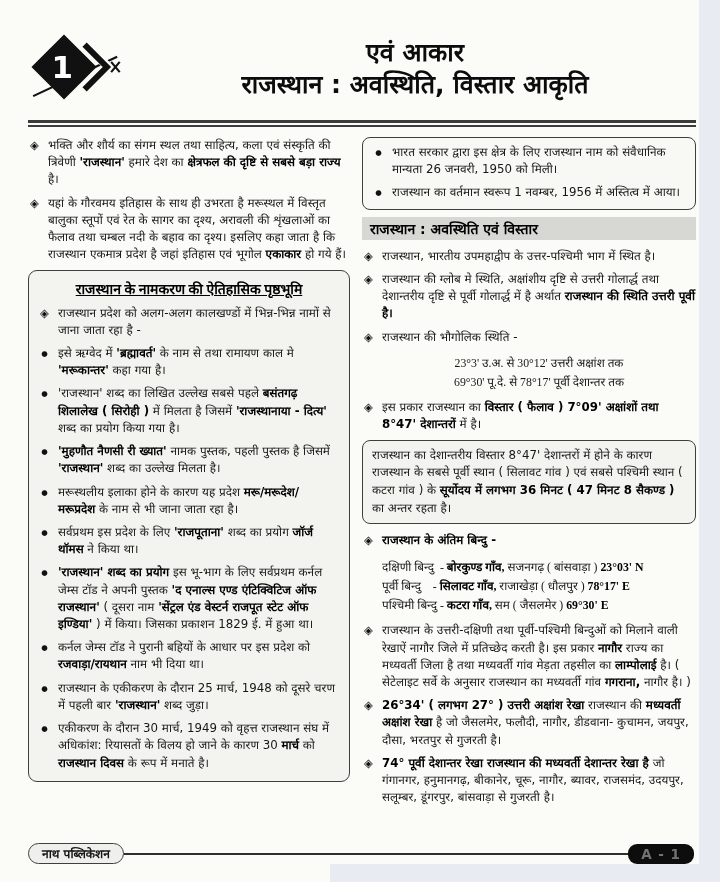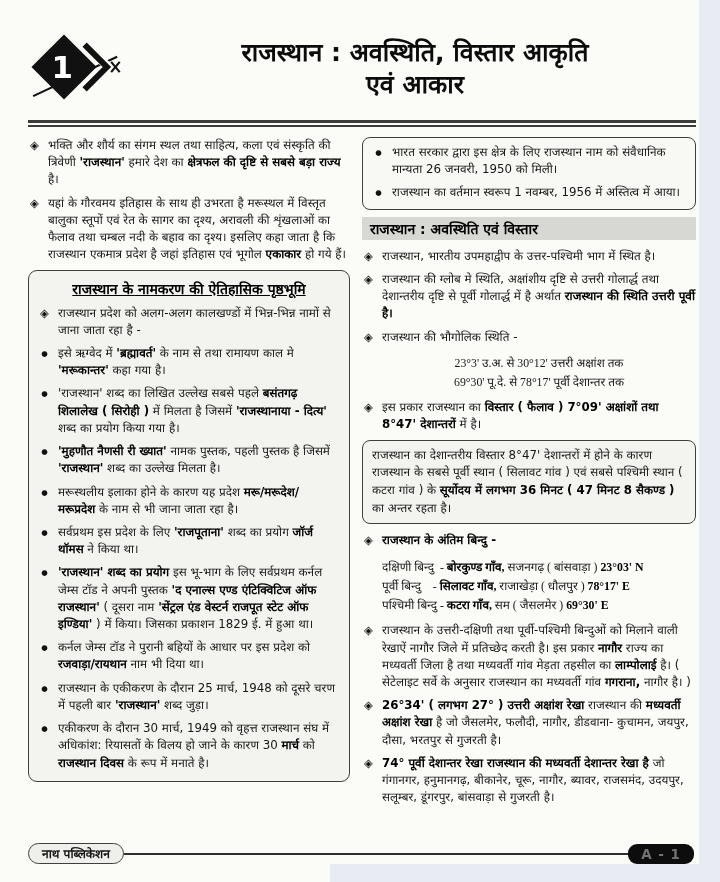--- a/index.html
+++ b/index.html
@@ -16,21 +16,21 @@
   .cols{display:flex;gap:12px;align-items:flex-start;}
   .col-left{width:322px;flex:none;}
   .col-right{flex:1;min-width:0;}
   .bullet{display:flex;gap:7px;margin-bottom:6px;font-size:11.8px;line-height:1.46;}
   .marker{flex:none;width:13px;text-align:center;color:#111;}
   .marker-d{font-size:11.5px;line-height:1.5;}
   .marker-o{font-size:7.5px;line-height:2.3;}
   .txt{flex:1;min-width:0;}
   b{color:#000;text-align:center;}
   .box{border:1.6px solid #3f3f3f;border-radius:9px;background:#f3f3ef;padding:7px 9px 3px;}
-  .box-title{font-weight:bold;text-align:center;text-decoration:underline;font-size:14px;margin:1px 0 7px;color:#000;}
+  .box-title{font-weight:bold;text-align:center;text-decoration:underline;font-size:14px;margin:1px 0 7px;color:#000;font-family:Liberation Serif, serif;}
   .top-box{border:1.6px solid #3f3f3f;border-radius:8px;background:#f8f8f5;padding:6px 9px 1px;margin-bottom:7px;}
   .section-bar{background:#d7d7d3;font-weight:bold;font-size:14px;padding:2px 8px;margin:0 0 8px;color:#000;}
   .mini-box{border:1.6px solid #3f3f3f;border-radius:8px;background:#f3f3ef;padding:6px 9px;margin:2px 0 8px;font-size:11.8px;line-height:1.5;}
   .sub-lines{margin-top:9px;font-family:Liberation Serif, serif;}
   .sub-lines.centered{text-align:center;}
   .sub-lines div{margin-bottom:2px;}
   
   .footer{position:absolute;left:28px;right:26px;bottom:18px;display:flex;align-items:center;}
   .pub-pill{border:1.6px solid #3f3f3f;border-radius:11px;background:#efefeb;font-weight:bold;
             font-size:12px;padding:1px 13px;white-space:nowrap;}
@@ -53,22 +53,22 @@
           <line x1="6" y1="76" x2="104" y2="30" stroke="#111" stroke-width="2.5"></line>
           <polygon points="42,4 80,42 42,80 4,42" fill="#111"></polygon>
           <path d="M64,14 L94,42 L64,70" stroke="#fbfbf8" stroke-width="10" fill="none"></path>
           <path d="M66,16 L92,42 L66,68" stroke="#111" stroke-width="7" fill="none"></path>
           <line x1="97" y1="36" x2="107" y2="48" stroke="#111" stroke-width="2.5"></line>
           <line x1="107" y1="36" x2="97" y2="48" stroke="#111" stroke-width="2.5"></line>
           <text x="40" y="55" text-anchor="middle" font-size="36" font-weight="bold" fill="#ffffff" font-family="DejaVu Sans, sans-serif">1</text>
         </svg>
       </div>
       <div class="hdr-title">
+        <div>एवं आकार</div>
         <div>राजस्थान : अवस्थिति, विस्तार आकृति</div>
-        <div>एवं आकार</div>
       </div>
     </div>
 
     <div class="rule"></div>
 
     <div class="cols">
 
       <div class="col-left">
         <div id="left-bullets">
             <div class="bullet">

